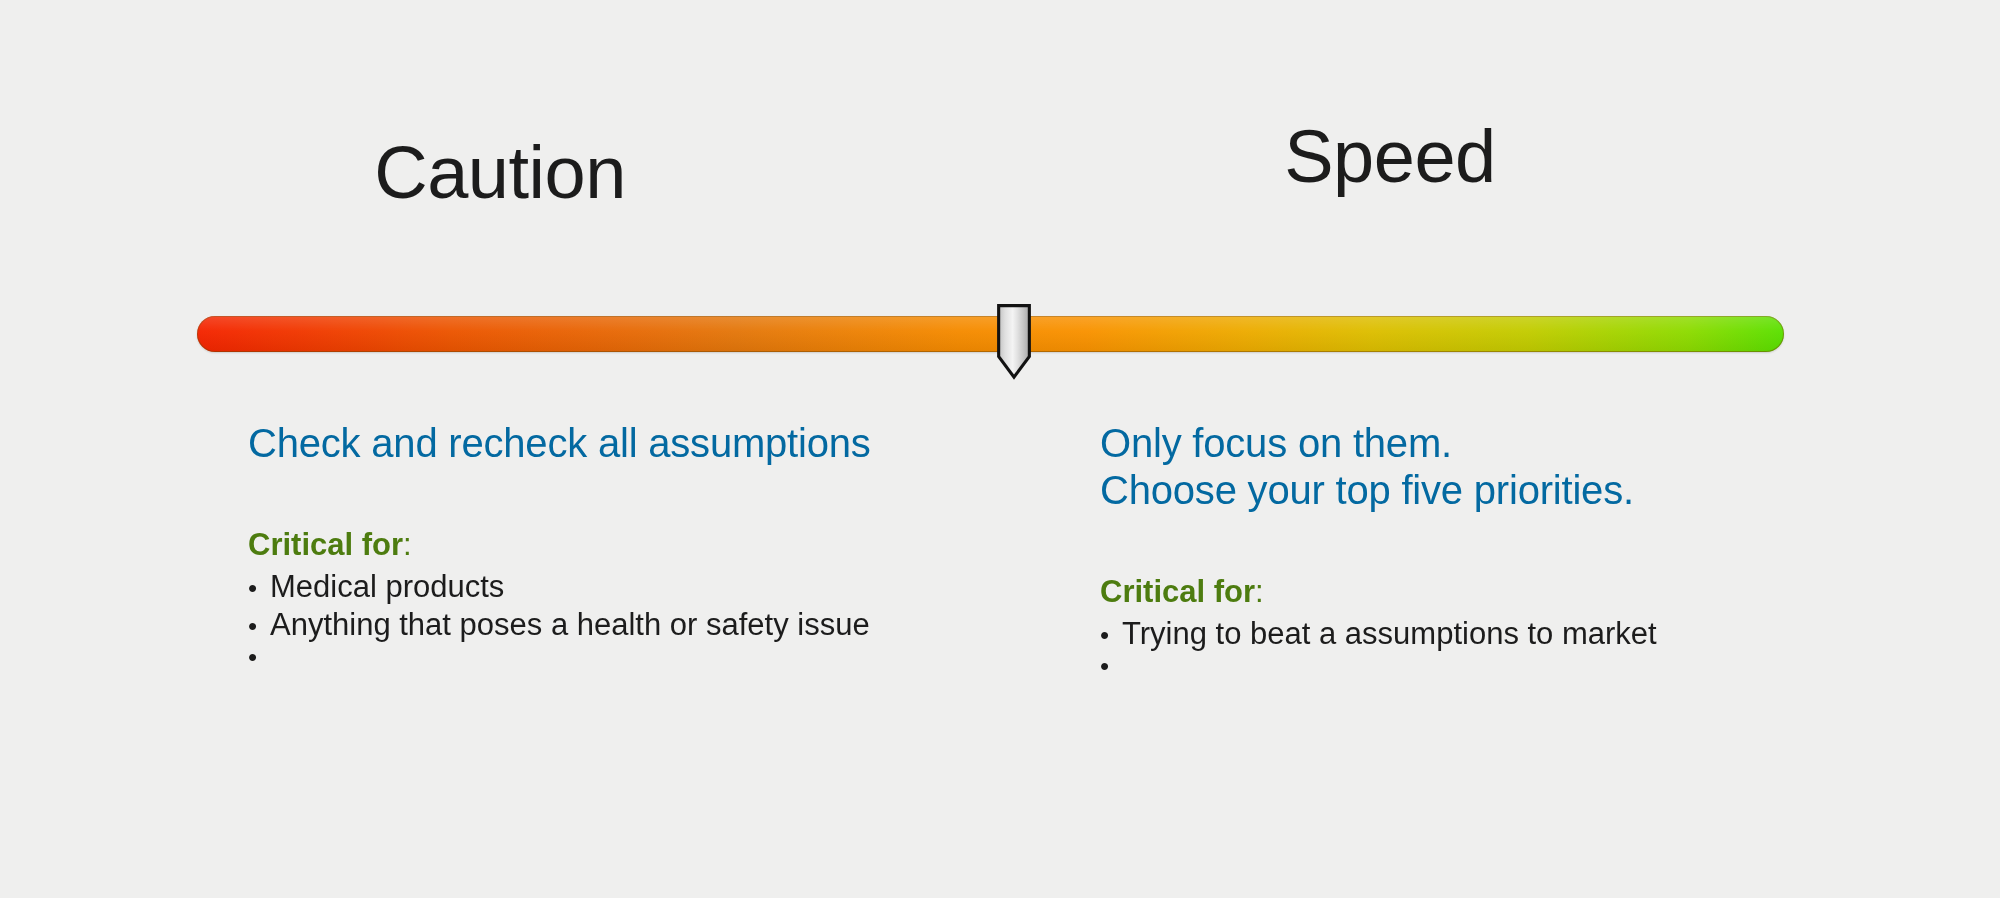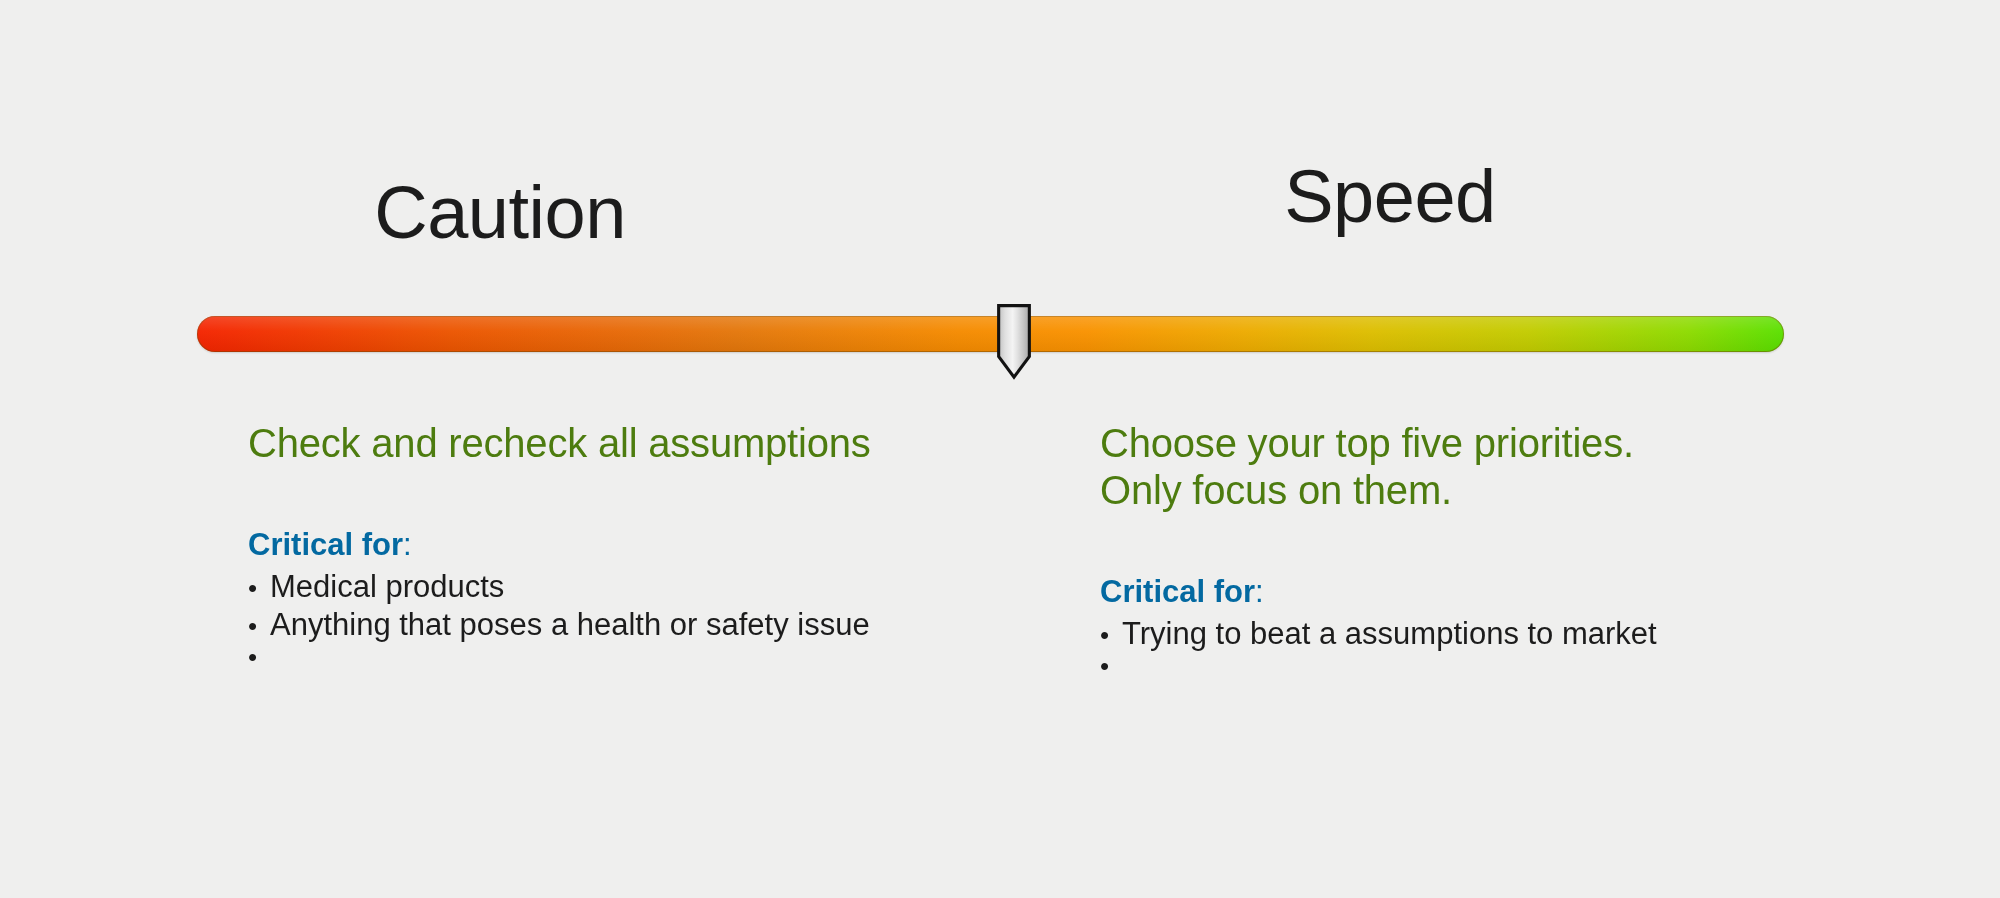--- a/index.html
+++ b/index.html
@@ -23,21 +23,20 @@
 
   
   .heading {
     position: absolute;
     font-size: 74px;
     font-weight: 400;
     color: #1c1c1c;
     letter-spacing: -0.5px;
     line-height: 1;
     white-space: nowrap;
-    margin-top: 40px;
   }
   .heading.caution {
     left: 0;
     top: 136px;
     width: 1000px;
     text-align: center;
   }
   .heading.speed {
     left: 1000px;
     top: 120px;
@@ -104,33 +103,33 @@
   .col {
     position: absolute;
     top: 420px;
   }
   .col.left  { left: 248px; width: 760px; }
   .col.right { left: 1100px; width: 720px; }
 
   .col-lead {
     font-size: 40px;
     font-weight: 400;
-    color: #4d7c0f;
+    color: #0369a1;
     line-height: 1.18;
     letter-spacing: -0.2px;
     margin: 0;
   }
   .col-lead .lead-line { display: block; white-space: nowrap; }
 
   .critical-block {
     margin-top: 59px;
   }
   .critical-label {
     font-size: 31px;
-    color: #0369a1;
+    color: #4d7c0f;
     line-height: 1.22;
     margin: 0 0 4px 0;
     white-space: nowrap;
   }
   .critical-label .bold { font-weight: 700; }
   .critical-label .colon { font-weight: 400; }
 
   .bullets {
     list-style: none;
     margin: 0;
@@ -205,22 +204,22 @@
         </li>
         <li>
           <span class="dot">•</span>
         </li>
       </ul>
     </div>
   </div>
 
   <div class="col right">
     <p class="col-lead">
+      <span class="lead-line">Only focus on them.</span>
       <span class="lead-line">Choose your top five priorities.</span>
-      <span class="lead-line">Only focus on them.</span>
     </p>
 
     <div class="critical-block">
       <p class="critical-label">
         <span class="bold">Critical for</span><span class="colon">:</span>
       </p>
 
       <ul class="bullets">
         <li>
           <span class="dot">•</span>

